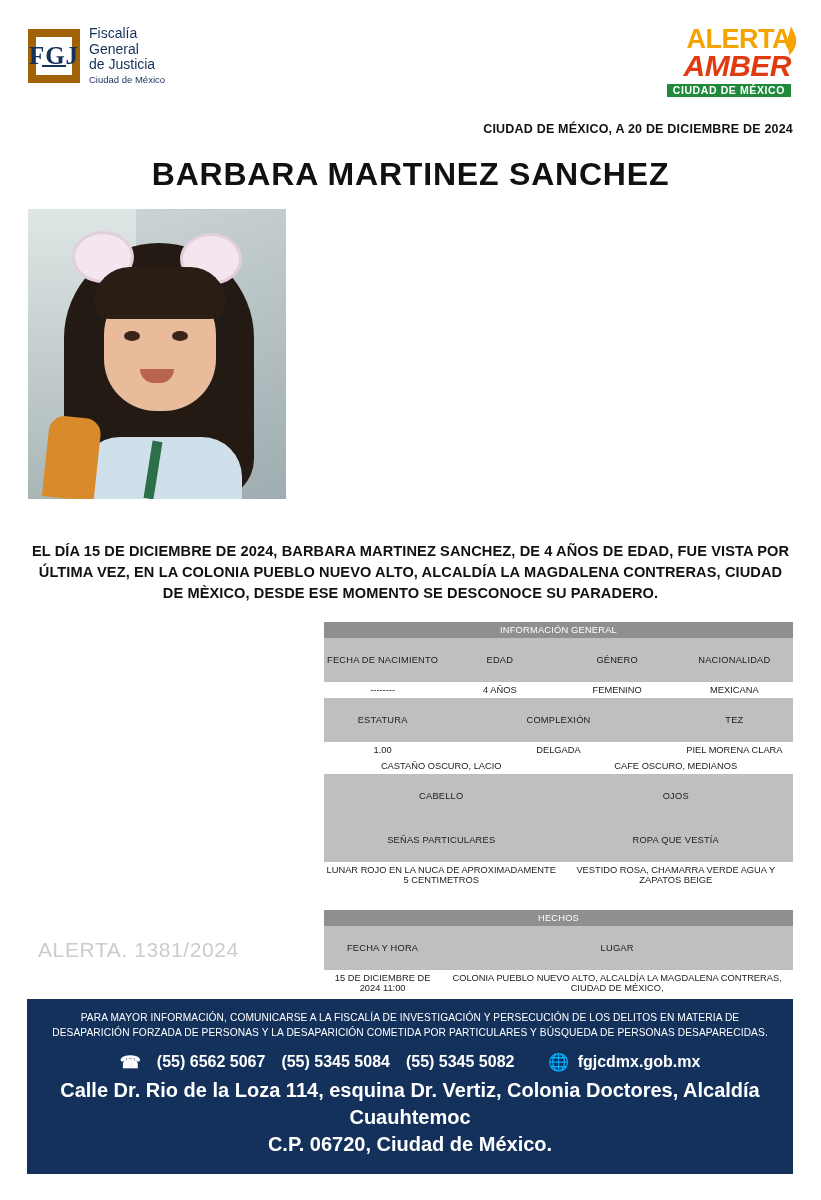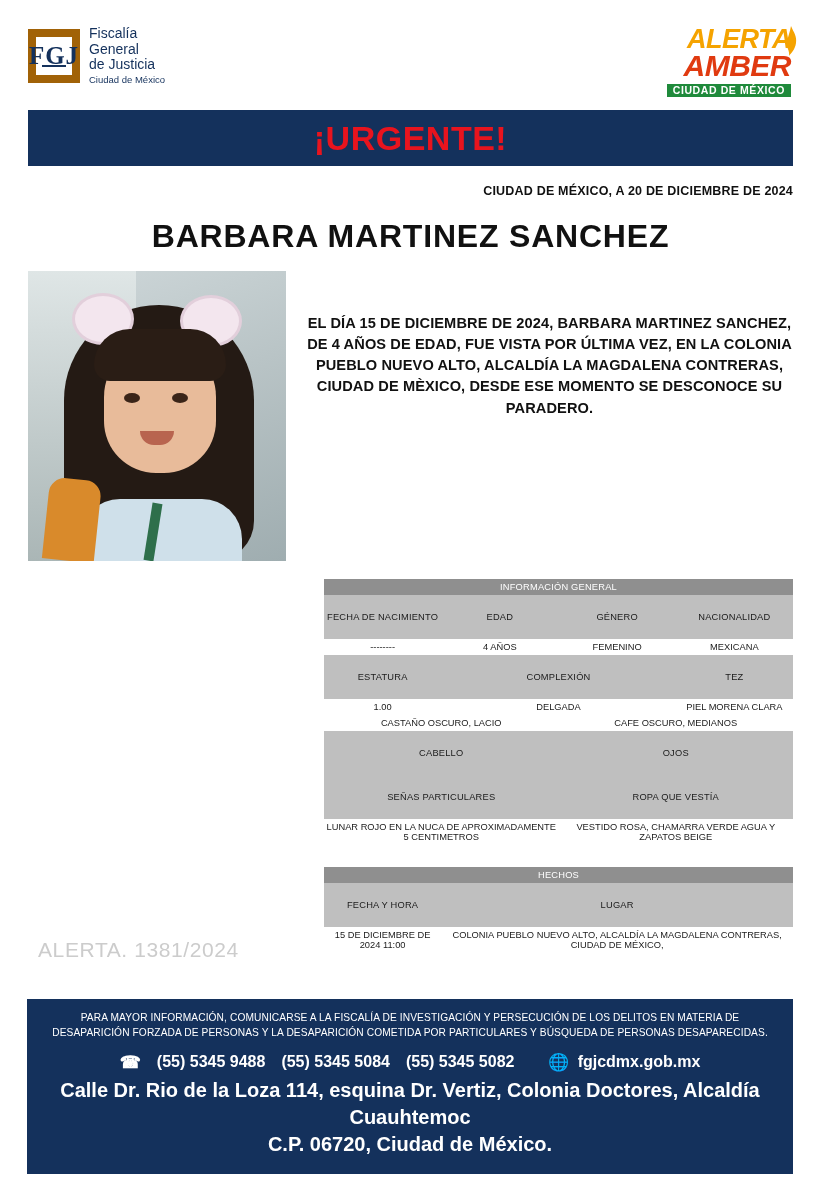--- a/index.html
+++ b/index.html
@@ -76,21 +76,20 @@
   .amber {
     text-align: right;
     line-height: 1;
     position: relative;
     padding-right: 2px;
   }
   .amber .a1 {
     color: #f5a300;
     font-size: 27px;
     font-weight: bold;
-    font-style: italic;
     letter-spacing: -0.5px;
   }
   .amber .a2 {
     color: #e03a10;
     font-size: 30px;
     font-weight: bold;
     font-style: italic;
     letter-spacing: -0.5px;
     margin-top: -2px;
   }
@@ -144,22 +143,22 @@
     font-size: 32px;
     font-weight: bold;
     letter-spacing: 0.8px;
     margin-top: 20px;
     color: #111;
   }
 
   
   .main-block {
     display: flex;
-    gap: 20px;
     margin-top: 16px;
+    flex-direction: column;
   }
   .photo-wrap {
     width: 258px;
     flex: 0 0 258px;
   }
   .photo {
     width: 258px;
     height: 290px;
     position: relative;
     overflow: hidden;
@@ -346,23 +345,20 @@
     <div class="amber">
       <svg class="flame" viewBox="0 0 16 30">
         <path d="M8 0 C11 7 14 10 13 17 C12 24 8 27 6 30 C7 24 3 22 4 16 C5 10 7 6 8 0 Z" fill="#f5a300"></path>
       </svg>
       <div class="a1">ALERTA</div>
       <div class="a2">AMBER</div>
       <div class="a3">CIUDAD DE MÉXICO</div>
     </div>
   </div>
 
-  <div class="urgente-bar">
-    <span>¡URGENTE!</span>
-  </div>
 
   <div class="dateline">CIUDAD DE MÉXICO, A 20 DE DICIEMBRE DE 2024</div>
 
   <div class="person-name">BARBARA MARTINEZ SANCHEZ</div>
 
   <div class="main-block">
     <div class="photo-wrap">
       <div class="photo">
         <div class="bg-left"></div>
         <div class="hair"></div>
@@ -444,21 +440,21 @@
     </tbody>
       </table>
   </div>
 
   <div class="alert-no">ALERTA. 1381/2024</div>
 
   <div class="footer">
     <div class="f-top">PARA MAYOR INFORMACIÓN, COMUNICARSE A LA FISCALÍA DE INVESTIGACIÓN Y PERSECUCIÓN DE LOS DELITOS EN MATERIA DE DESAPARICIÓN FORZADA DE PERSONAS Y LA DESAPARICIÓN COMETIDA POR PARTICULARES Y BÚSQUEDA DE PERSONAS DESAPARECIDAS.</div>
     <div class="f-phones">
       <span class="ico">☎</span>
-      <span>(55) 5345 9488</span>
+      <span>(55) 6562 5067</span>
       <span>(55) 5345 5084</span>
       <span>(55) 5345 5082</span>
       <span class="f-web">
         <span class="ico">🌐</span>
         <span>fgjcdmx.gob.mx</span>
       </span>
     </div>
     <div class="f-addr">
       <div>Calle Dr. Rio de la Loza 114, esquina Dr. Vertiz, Colonia Doctores, Alcaldía Cuauhtemoc</div>
       <div>C.P. 06720, Ciudad de México.</div>

